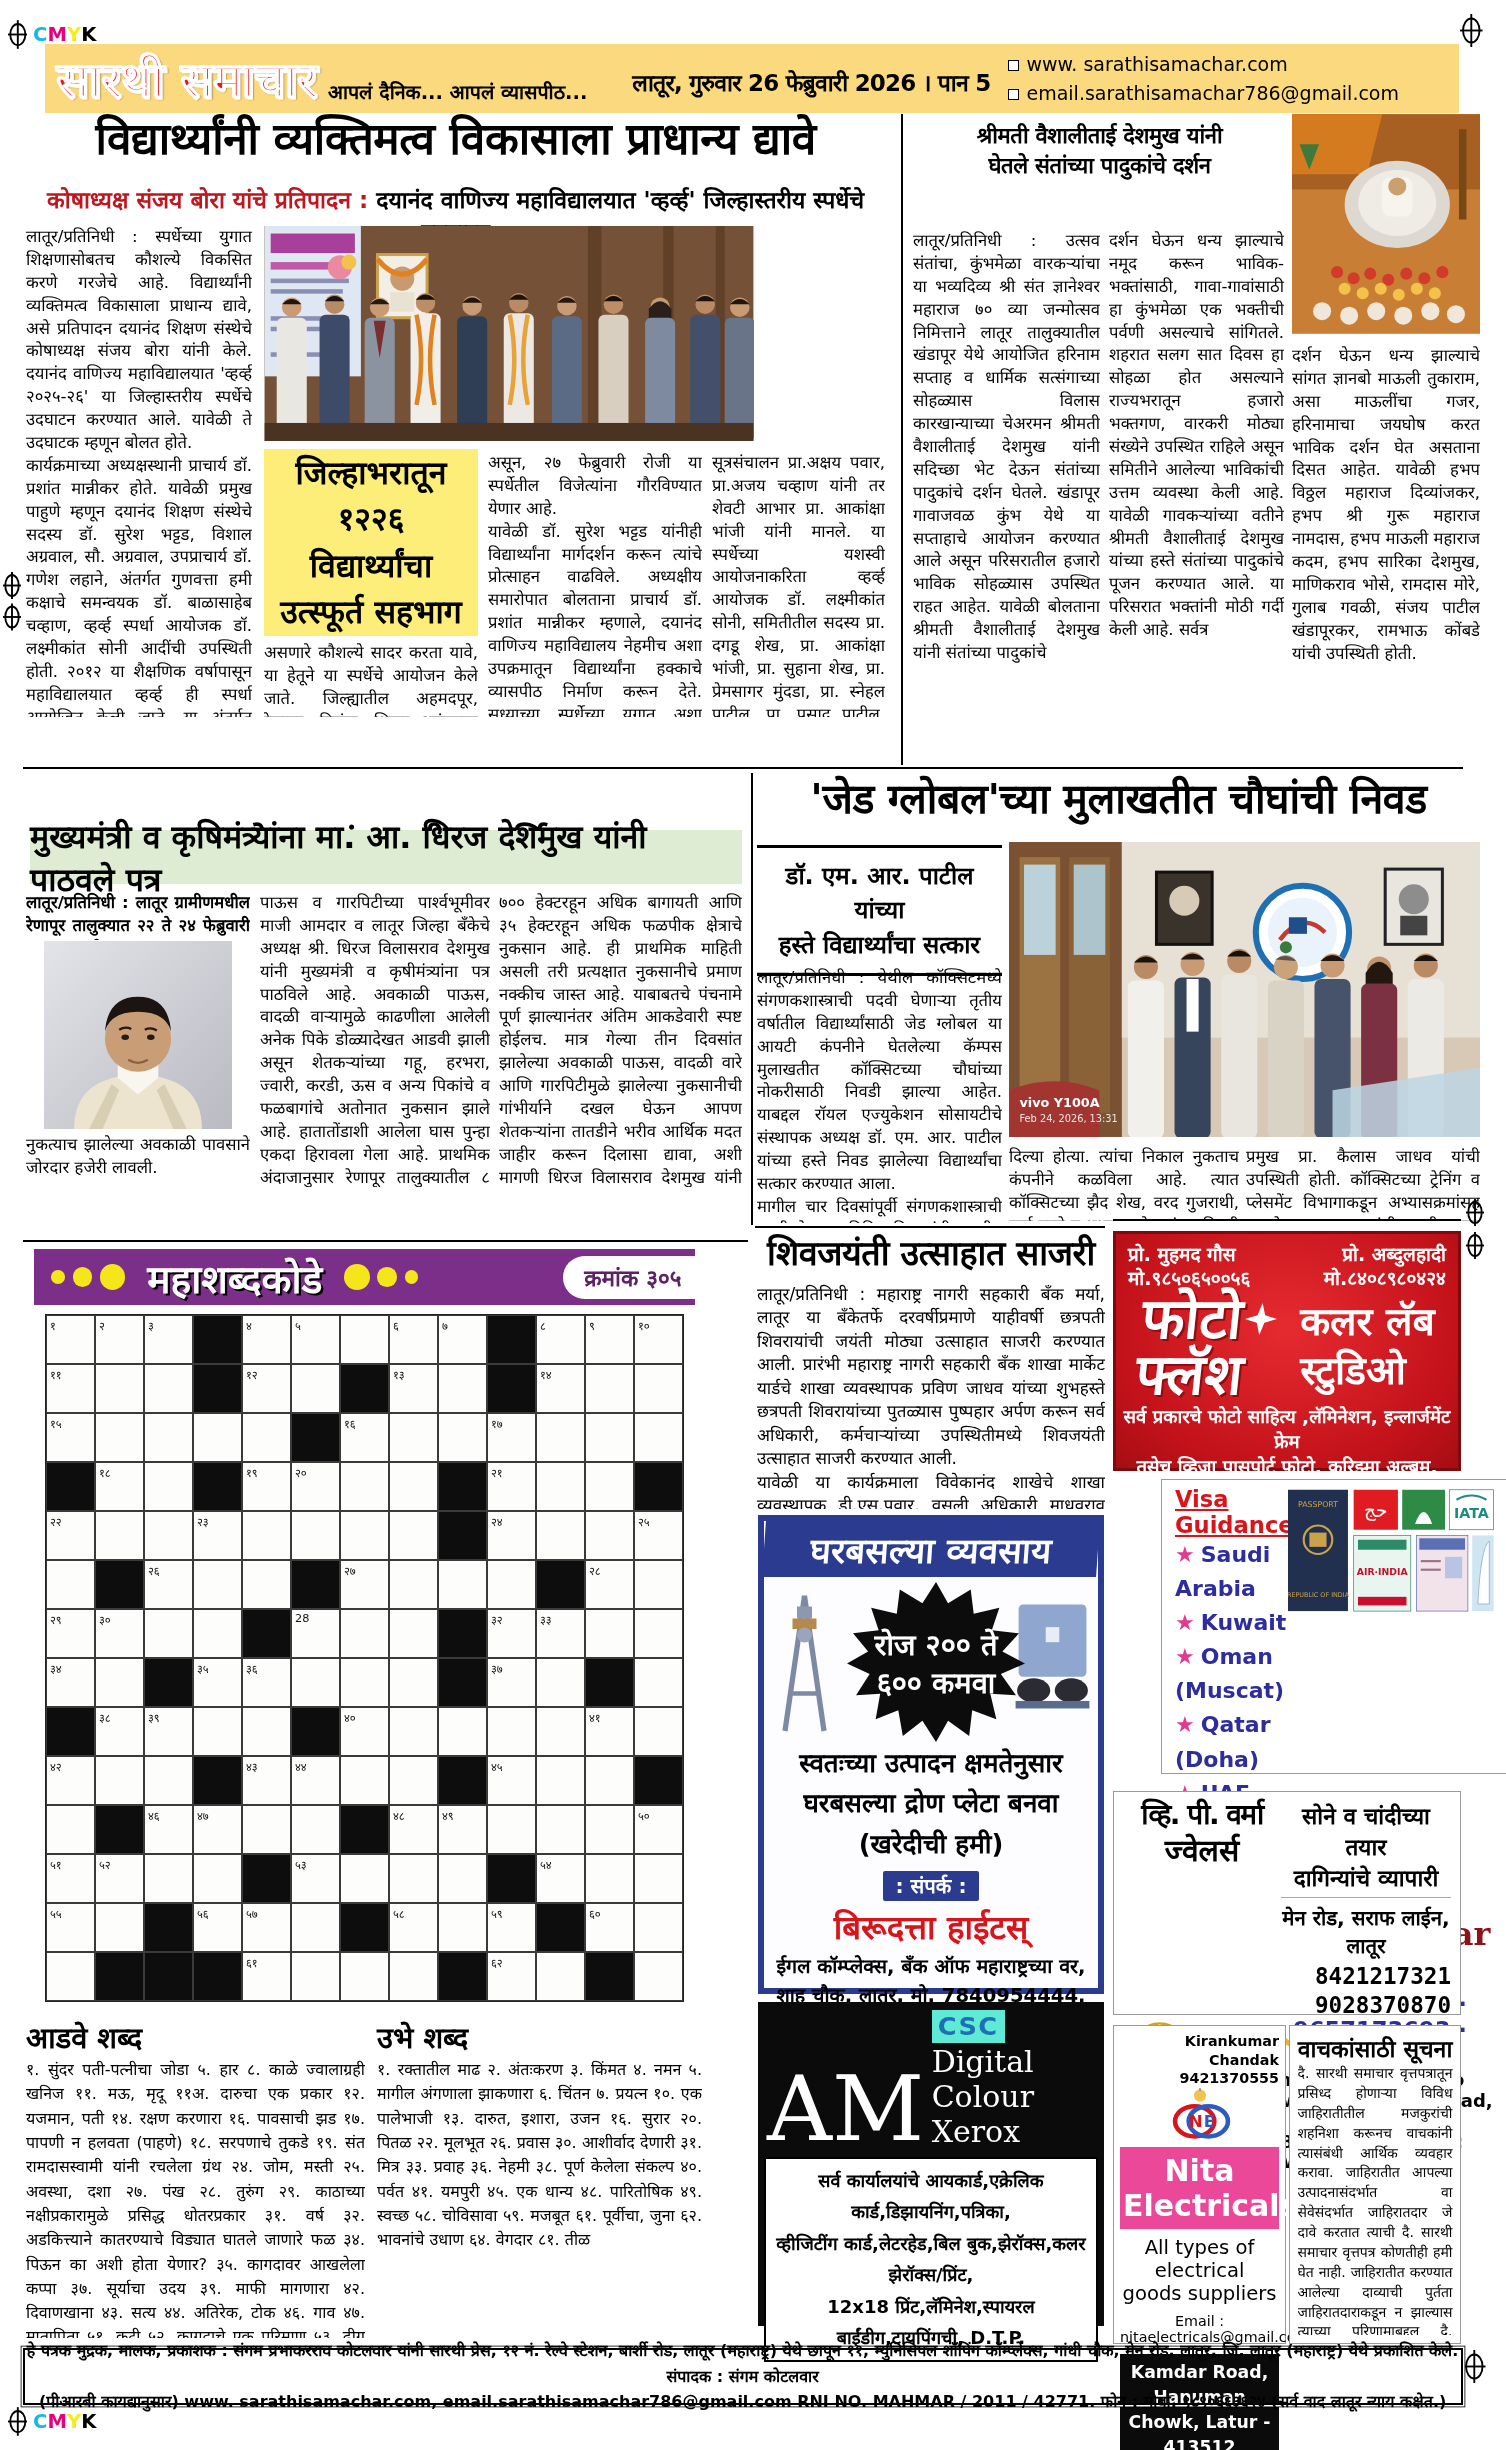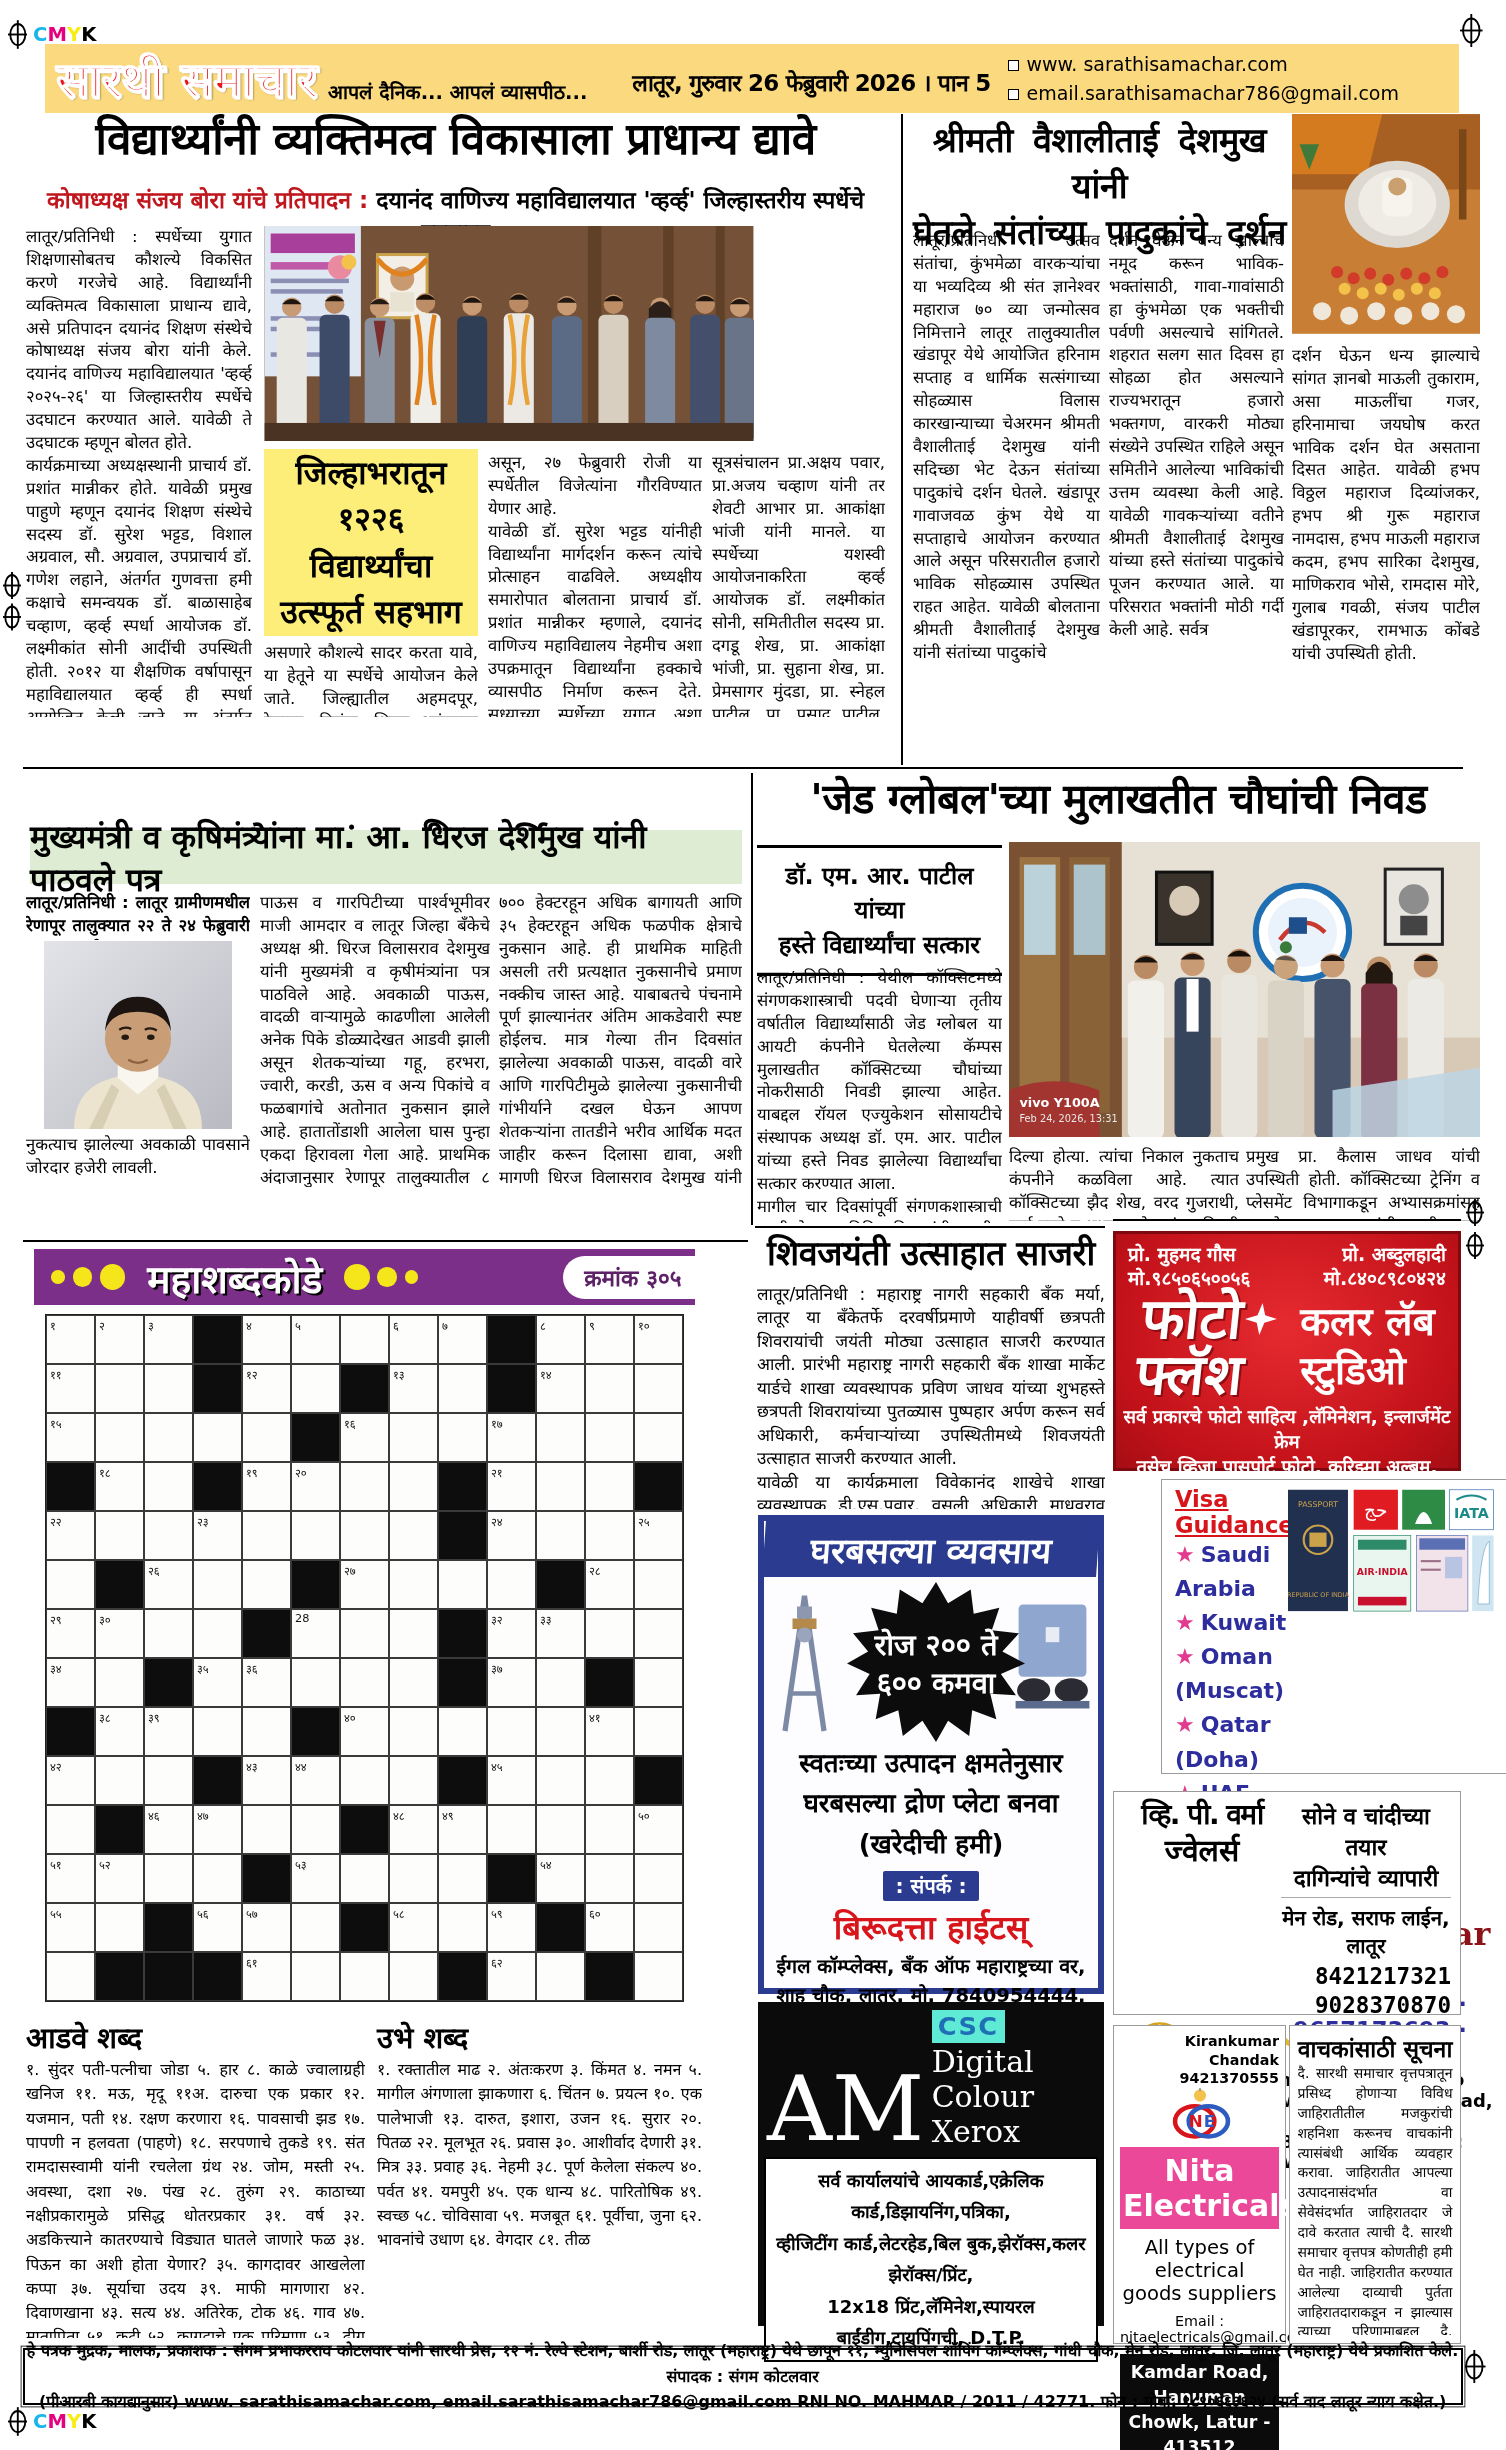--- a/index.html
+++ b/index.html
@@ -204,21 +204,21 @@
 </svg>
 
 <div class="abs yellowbox" style="left:264px;top:449px;width:214px;height:187px;">जिल्हाभरातून १२२६ विद्यार्थ्यांचा उत्स्फूर्त सहभाग</div>
 <div class="abs jtxt" style="left:264px;top:642px;width:214px;height:75px;">असणारे कौशल्ये सादर करता यावे, या हेतूने या स्पर्धेचे आयोजन केले जाते. जिल्ह्यातील अहमदपूर, रेणापूर, निलंगा, शिरूर अनंतपाळ यासह लातूर शहरातील विविध महाविद्यालयातील एकूण १ हजार २२६ विद्यार्थ्यांनी या स्पर्धेत सहभाग नोंदवला आहे. ही स्पर्धा २५ ते २७ फेब्रुवारी दरम्यान चालणार</div>
 <div class="abs jtxt" style="left:488px;top:452px;width:214px;height:265px;">असून, २७ फेब्रुवारी रोजी या स्पर्धेतील विजेत्यांना गौरविण्यात येणार आहे.
 यावेळी डॉ. सुरेश भट्टड यांनीही विद्यार्थ्यांना मार्गदर्शन करून त्यांचे प्रोत्साहन वाढविले. अध्यक्षीय समारोपात बोलताना प्राचार्य डॉ. प्रशांत मान्नीकर म्हणाले, दयानंद वाणिज्य महाविद्यालय नेहमीच अशा उपक्रमातून विद्यार्थ्यांना हक्काचे व्यासपीठ निर्माण करून देते. सध्याच्या स्पर्धेच्या युगात अशा उपक्रमातून नक्कीच विद्यार्थ्यांना प्रोत्साहन मिळेल. प्रास्ताविक डॉ.लक्ष्मीकांत सोनी यांनी केले आणि स्पर्धा आयोजनामागील आपली भूमिका विषद केली.कार्यक्रमाचे</div>
 <div class="abs jtxt" style="left:712px;top:452px;width:173px;height:265px;">सूत्रसंचालन प्रा.अक्षय पवार, प्रा.अजय चव्हाण यांनी तर शेवटी आभार प्रा. आकांक्षा भांजी यांनी मानले. या स्पर्धेच्या यशस्वी आयोजनाकरिता व्हर्व्ह आयोजक डॉ. लक्ष्मीकांत सोनी, समितीतील सदस्य प्रा. दगडू शेख, प्रा. आकांक्षा भांजी, प्रा. सुहाना शेख, प्रा. प्रेमसागर मुंदडा, प्रा. स्नेहल पाटील, प्रा. प्रसाद पाटील, प्रा. ज्योती महावरकर, प्रा. क्षितिज कांबळे आदी परिश्रम घेत आहेत. परीक्षक म्हणून डॉ. पांडुरंग पवार, प्राचार्य डॉ. सचिन प्रयाग, डॉ. पुष्पलता कावळे-त्रिमुखे, डॉ. बालाजी कळंबे हे काम पाहत आहेत.</div>
 
 <div class="abs rule-v" style="left:901px;top:114px;height:651px;"></div>
 
-<div class="abs hl center" style="left:913px;top:121px;width:373px;font-size:34px;line-height:1.35;font-family:Liberation Mono, monospace;">
+<div class="abs hl center" style="left:913px;top:121px;width:373px;font-size:22px;line-height:1.35;">
   <div>श्रीमती वैशालीताई देशमुख यांनी</div>
   <div>घेतले संतांच्या पादुकांचे दर्शन</div>
 </div>
 <svg class="abs" style="left:1292px;top:114px;" width="188" height="220" viewBox="0 0 250 292">
   <rect width="250" height="292" fill="#c87f35"></rect>
   <rect width="250" height="100" fill="#a85f22"></rect>
   <path d="M0 0 h120 l-20 80 h-100 z" fill="#e0821f" opacity=".8"></path>
   <ellipse cx="140" cy="120" rx="70" ry="58" fill="#ddd8d0"></ellipse>
   <ellipse cx="140" cy="118" rx="52" ry="44" fill="#efece6"></ellipse>
   <rect x="120" y="84" width="40" height="52" rx="10" fill="#f7f4ee"></rect>

